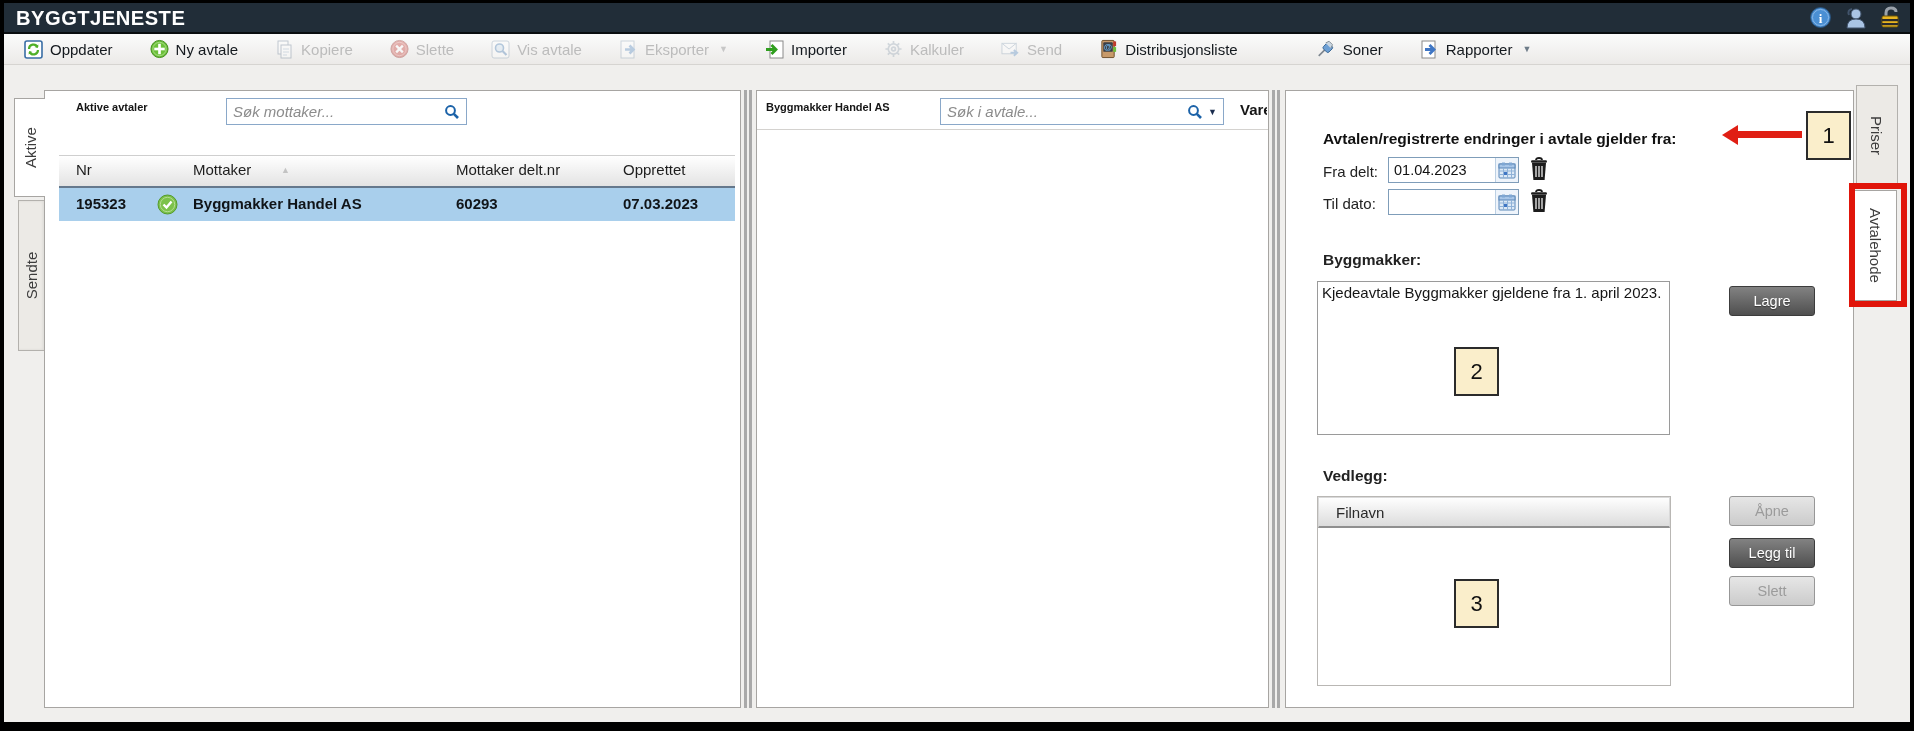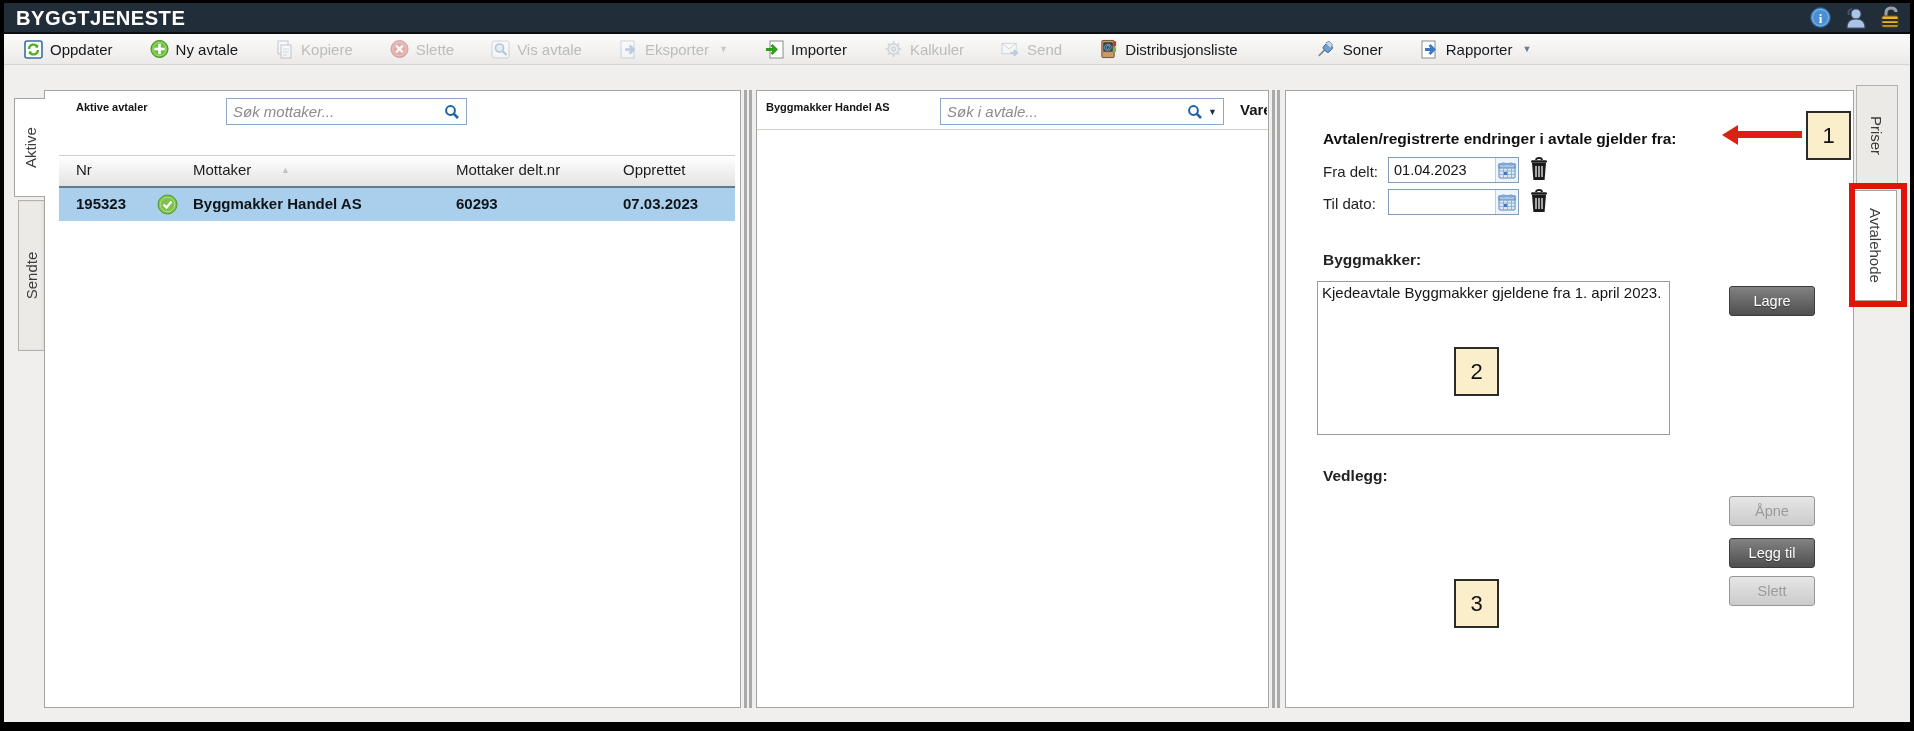--- a/index.html
+++ b/index.html
@@ -378,20 +378,25 @@
         </svg>
     </span>
 
     <span class="fld-label" style="left:37px;top:160px;font-weight:bold;font-size:15.5px;">Byggmakker:</span>
     <div class="textarea-box">
       <span>Kjedeavtale Byggmakker gjeldene fra 1. april 2023.</span>
     </div>
     <button class="btn dark" style="left:443px;top:195px;">Lagre</button>
 
     <span class="fld-label" style="left:37px;top:376px;font-weight:bold;font-size:15.5px;">Vedlegg:</span>
+    <div class="listbox">
+      <div class="list-head">
+        <span>Filnavn</span>
+      </div>
+    </div>
     <button class="btn disabled" style="left:443px;top:405px;">Åpne</button>
     <button class="btn dark" style="left:443px;top:447px;">Legg til</button>
     <button class="btn disabled" style="left:443px;top:485px;">Slett</button>
 
     <div class="anno-arrow" style="left:436px;top:34px;width:80px;height:20px;">
       <span class="shaft"></span>
         <span class="head"></span>
     </div>
     <div class="anno-box" style="left:520px;top:20px;">1</div>
     <div class="anno-box" style="left:168px;top:256px;">2</div>

